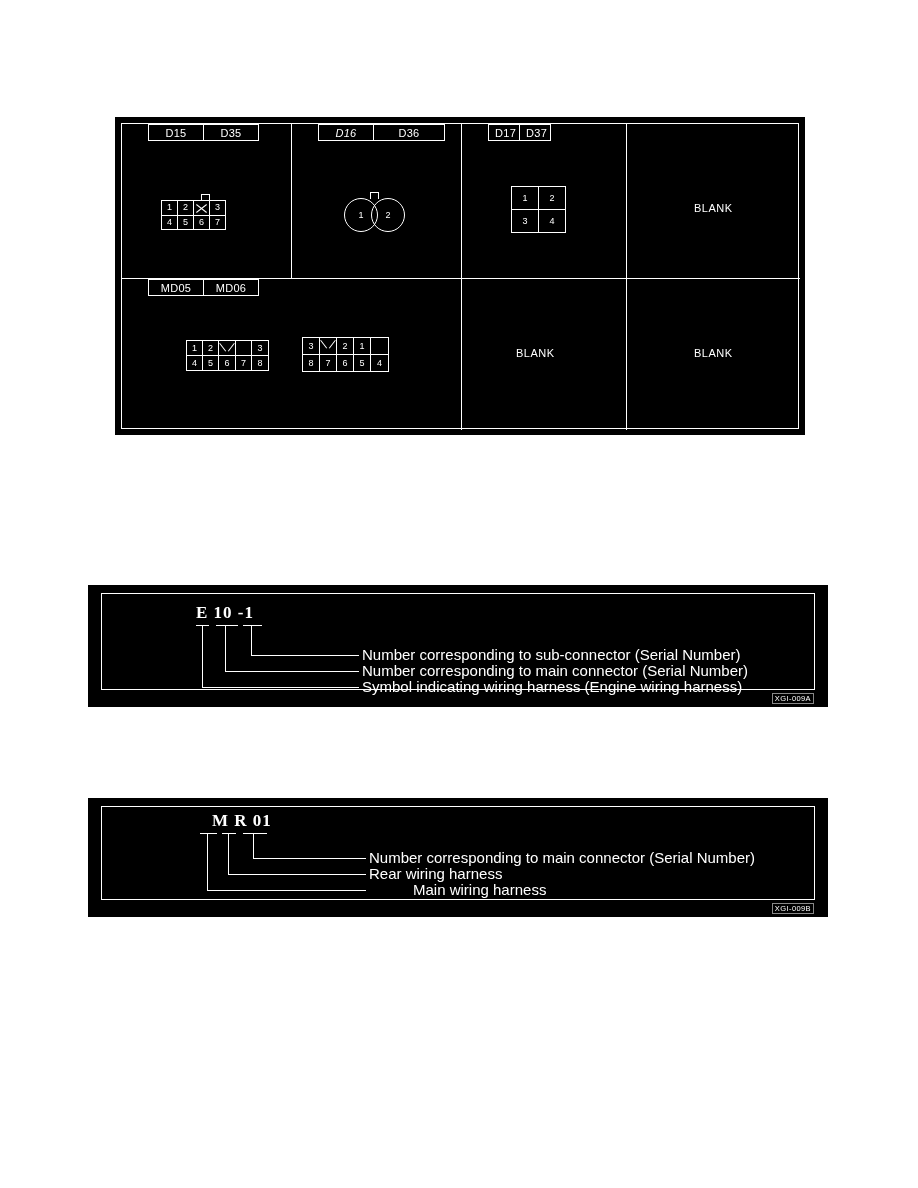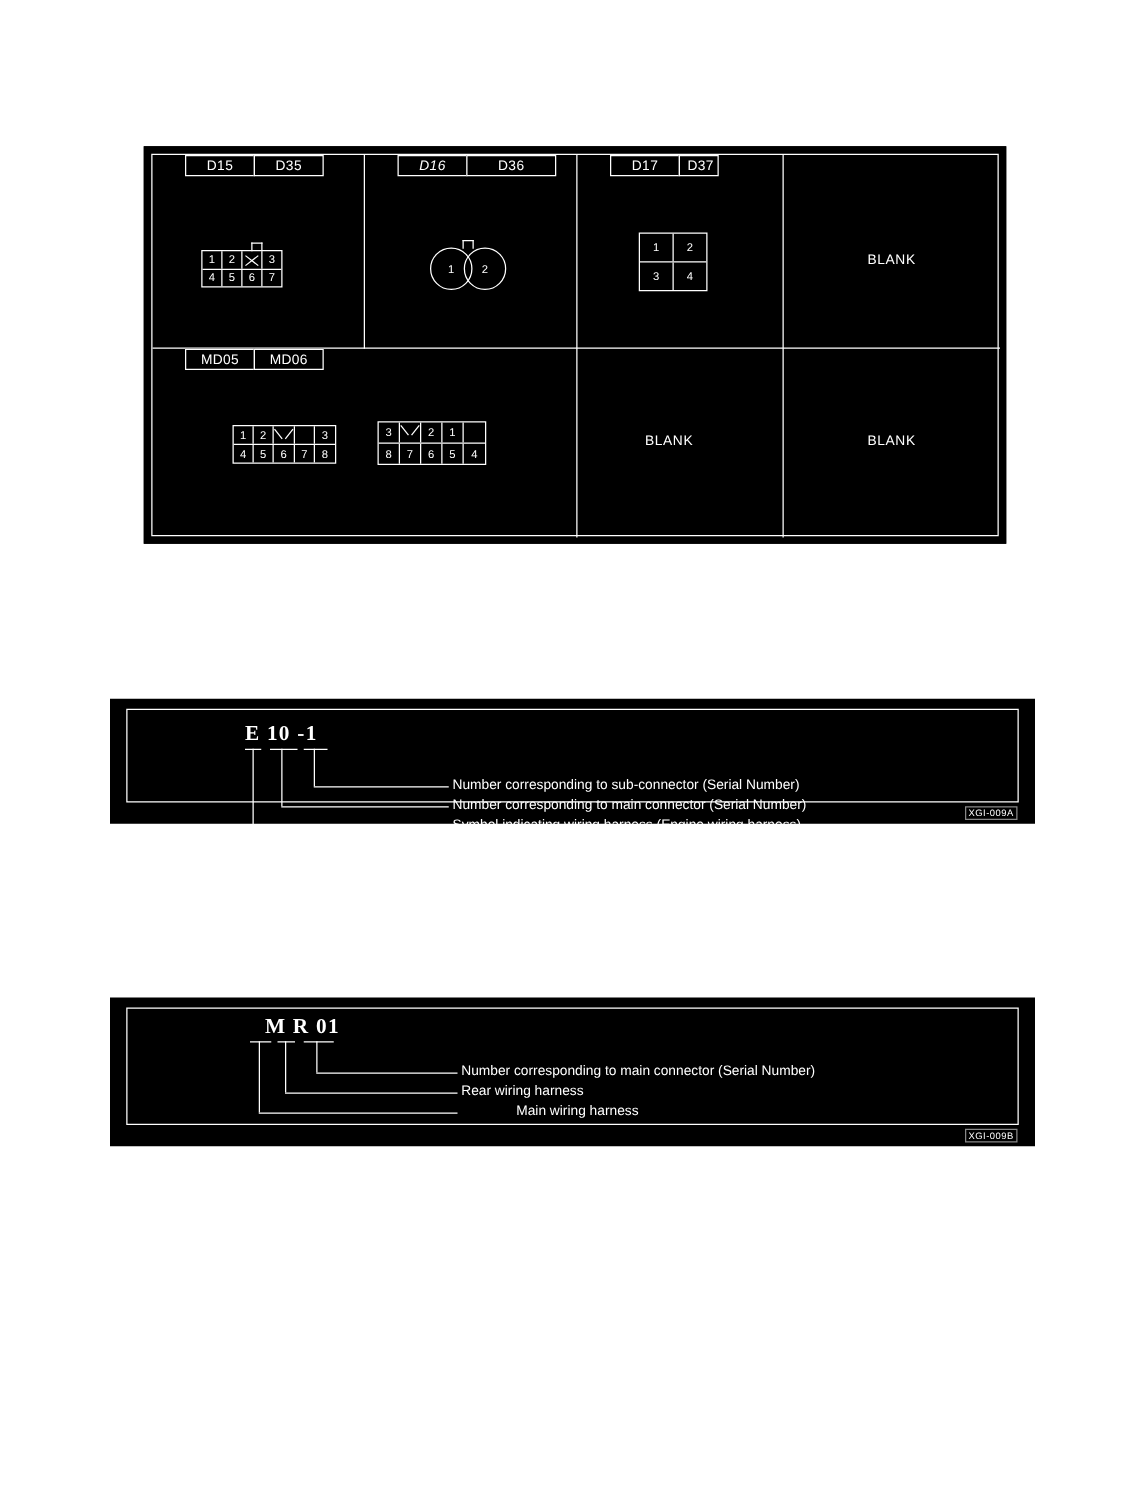--- a/index.html
+++ b/index.html
@@ -181,21 +181,21 @@
   }
   .leader {
     position: absolute;
     background: #ffffff;
   }
   .leader.v { width: 1px; }
   .leader.h { height: 1px; }
   .code-note {
     position: absolute;
     color: #ffffff;
-    font-size: 11px;
+    font-size: 15px;
     line-height: 13px;
     white-space: nowrap;
   }
   .fig-id {
     position: absolute;
     right: 14px;
     bottom: 3px;
     color: #ffffff;
     font-size: 7.5px;
     letter-spacing: .4px;
@@ -241,21 +241,21 @@
     <div class="tab-label" style="width:72px; margin-left:-1px;">D36</div>
   </div>
 
   <div class="notch" style="left:254px; top:74px; width:9px; height:7px;"></div>
   <div class="circ-conn" style="left:228px; top:80px;">
     <div class="circ left">1</div>
     <div class="circ right">2</div>
   </div>
 
   <div class="tab-label-row" style="left:346px; top:6px;">
-    <div class="tab-label" style="width:56px;">D17</div>
+    <div class="tab-label" style="width:32px;">D17</div>
     <div class="tab-label" style="width:32px; margin-left:-1px;text-align:right;">D37</div>
   </div>
 
   <div class="pinbox" style="left:395px; top:68px; width:55px; height:47px;">
     <div class="pinrow top-row">
       <div class="pin" style="width:27px;">1</div>
       <div class="pin" style="width:26px;">2</div>
     </div>
     <div class="pinrow">
       <div class="pin" style="width:27px;">3</div>
@@ -301,21 +301,21 @@
       <div class="pin" style="width:17px;">6</div>
       <div class="pin" style="width:17px;">5</div>
       <div class="pin" style="width:17px;">4</div>
     </div>
   </div>
 
   <div class="blank-text" style="left:400px; top:229px;">BLANK</div>
   <div class="blank-text" style="left:578px; top:229px;">BLANK</div>
 </div>
 
-<div class="codefig" style="left:88px; top:559px; width:740px; height:100px;padding-left:20px;">
+<div class="codefig" style="left:88px; top:585px; width:740px; height:122px;padding-left:20px;">
   <div class="inner-frame"></div>
 
   <div class="code-chars" style="left:108px; top:18px;">E 10 -1</div>
 
   <div class="code-underline" style="left:108px; top:40px; width:13px;"></div>
   <div class="code-underline" style="left:128px; top:40px; width:22px;"></div>
   <div class="code-underline" style="left:155px; top:40px; width:19px;"></div>
 
   <div class="leader v" style="left:163px; top:40px; height:30px;"></div>
   <div class="leader h" style="left:163px; top:70px; width:108px;"></div>

